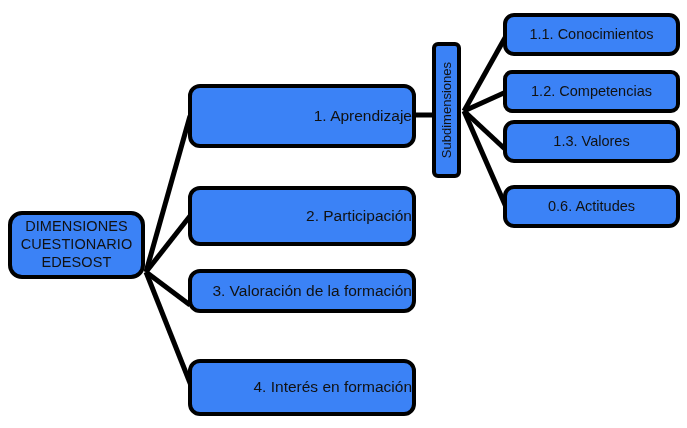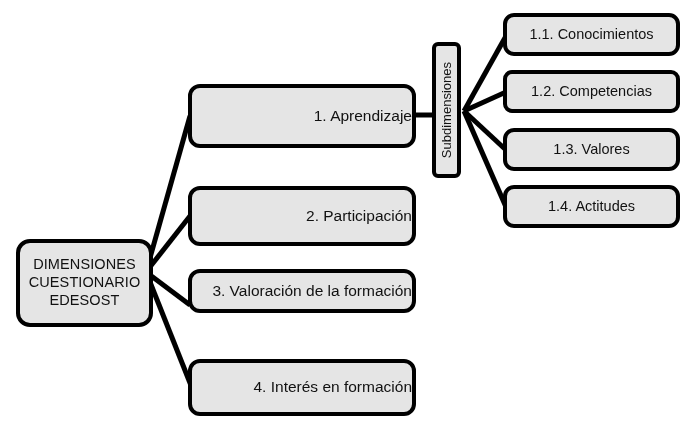--- a/index.html
+++ b/index.html
@@ -21,45 +21,44 @@
     position: absolute;
     left: 0;
     top: 0;
     width: 687px;
     height: 428px;
     pointer-events: none;
   }
   .node {
     position: absolute;
     box-sizing: border-box;
-    background: #e5e5e5;
+    background: #3b82f6;
     border: 4px solid #000000;
     border-radius: 12px;
     display: flex;
     align-items: center;
     justify-content: center;
     text-align: center;
     color: #111111;
     z-index: 2;
   }
   .node-label {
     display: block;
     line-height: 1.22;
     white-space: pre-line;
     color: #111111;
   }
 
   
   #node-root {
     left: 8px;
-    top: 239px;
+    top: 211px;
     width: 137px;
-    height: 88px;
+    height: 68px;
     border-radius: 14px;
-    margin-left: 8px;
   }
   #node-root .node-label {
     font-size: 14.5px;
     letter-spacing: 0.1px;
   }
 
   
   .dim-node {
     left: 188px;
     width: 228px;
@@ -94,21 +93,21 @@
     left: 503px;
     width: 177px;
     height: 43px;
     border-radius: 11px;
   }
   .sub-node .node-label {
     font-size: 14.5px;
   }
   #node-sub-11 { top: 13px; }
   #node-sub-12 { top: 70px; border-radius: 9px; }
-  #node-sub-13 { top: 128px; }
+  #node-sub-13 { top: 120px; }
   #node-sub-14 { top: 185px; }
 </style>
 </head>
 <body>
 
 <div id="diagram-canvas">
 
   <svg id="connector-layer" viewBox="0 0 687 428" width="687" height="428" xmlns="http://www.w3.org/2000/svg">
     <g stroke="#000000" fill="none" stroke-linecap="butt">
 
@@ -158,16 +157,16 @@
 
   <div class="node sub-node" id="node-sub-12">
     <span class="node-label">1.2. Competencias</span>
   </div>
 
   <div class="node sub-node" id="node-sub-13">
     <span class="node-label">1.3. Valores</span>
   </div>
 
   <div class="node sub-node" id="node-sub-14">
-    <span class="node-label">1.4. Actitudes</span>
+    <span class="node-label">0.6. Actitudes</span>
   </div>
 
 </div>
 
 </body></html>

